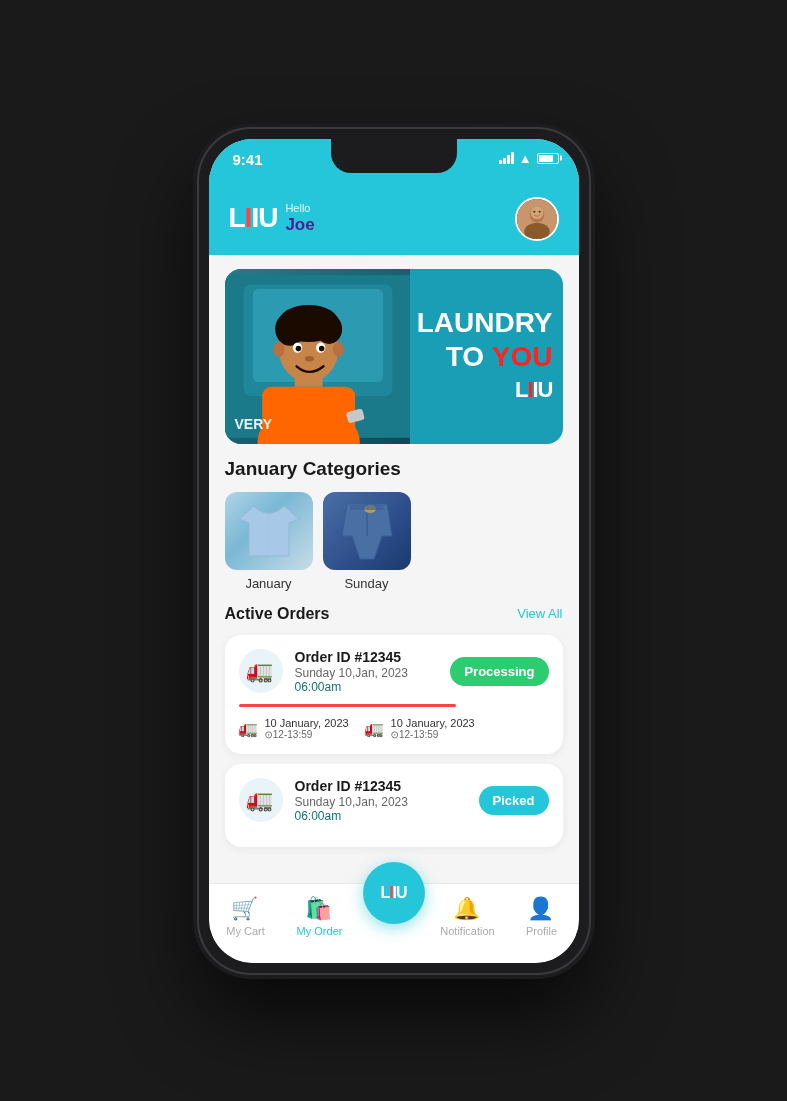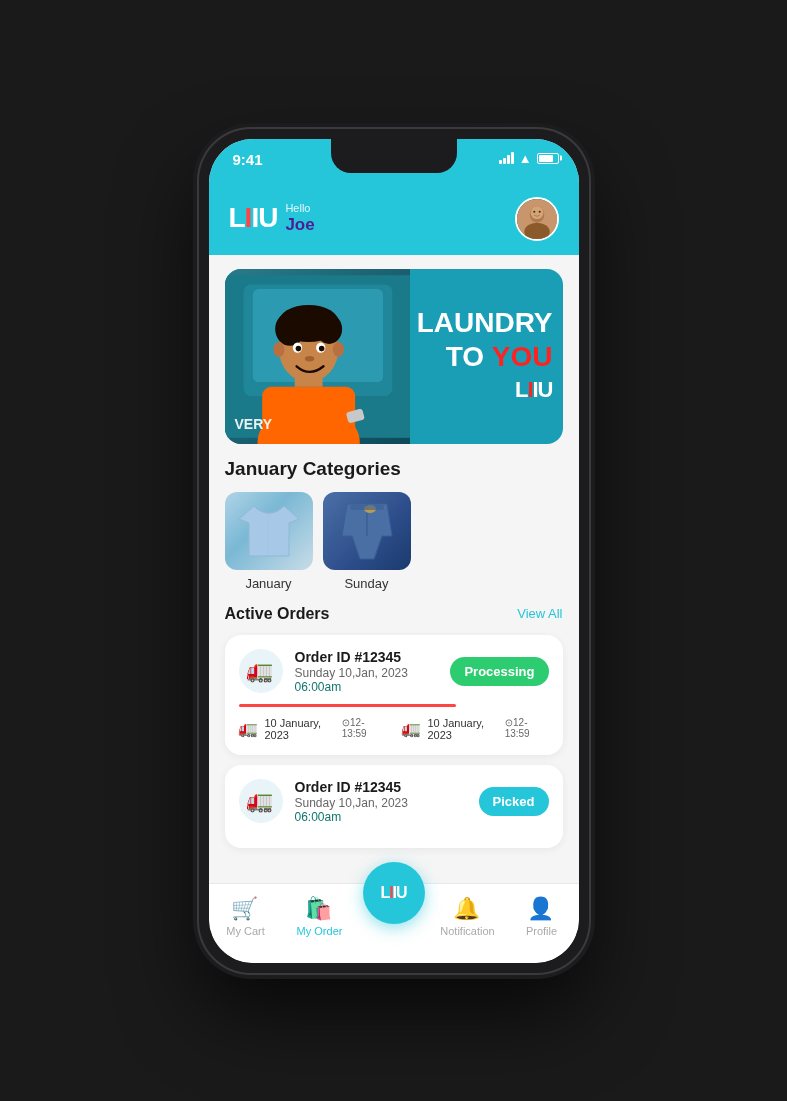--- a/index.html
+++ b/index.html
@@ -404,21 +404,21 @@
       align-items: center;
       gap: 6px;
     }
 
     .order-time-truck {
       font-size: 16px;
     }
 
     .order-time-details {
       display: flex;
-      flex-direction: row;
+      flex-direction: column;
     }
 
     .order-time-date {
       font-size: 11px;
       color: #333;
       font-weight: 500;
     }
 
     .order-time-clock {
       font-size: 10px;

